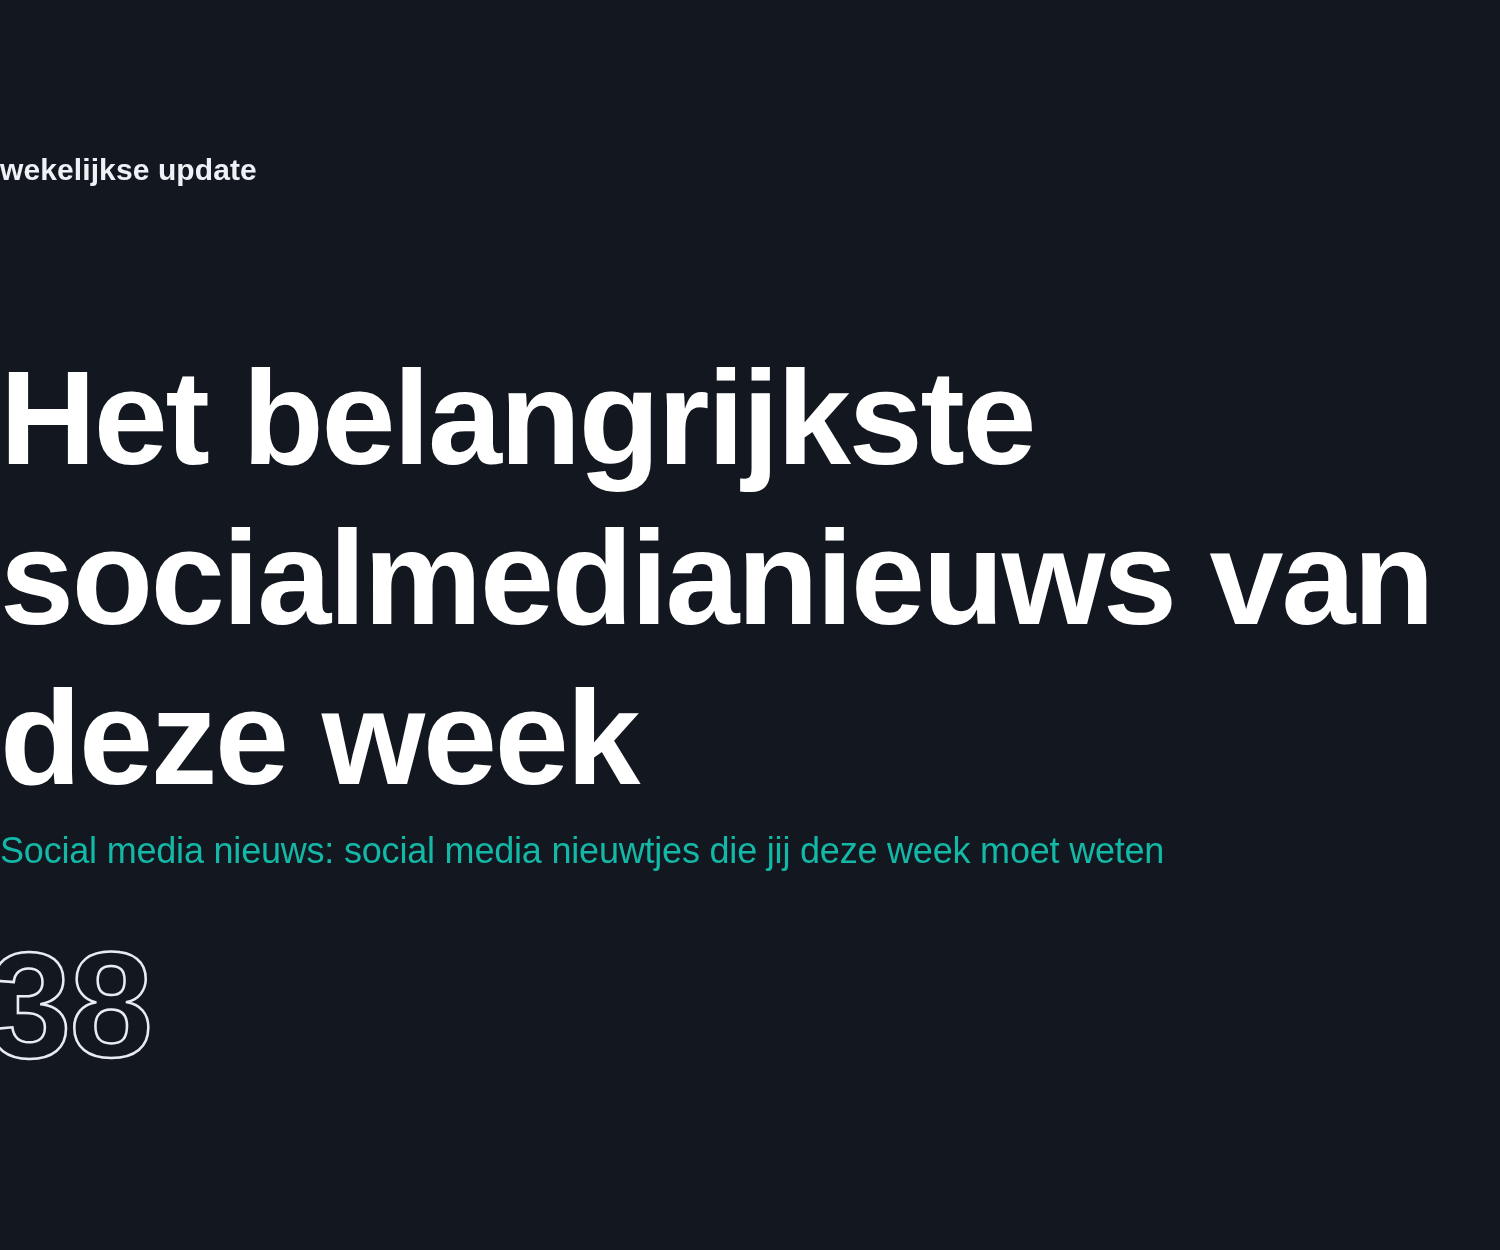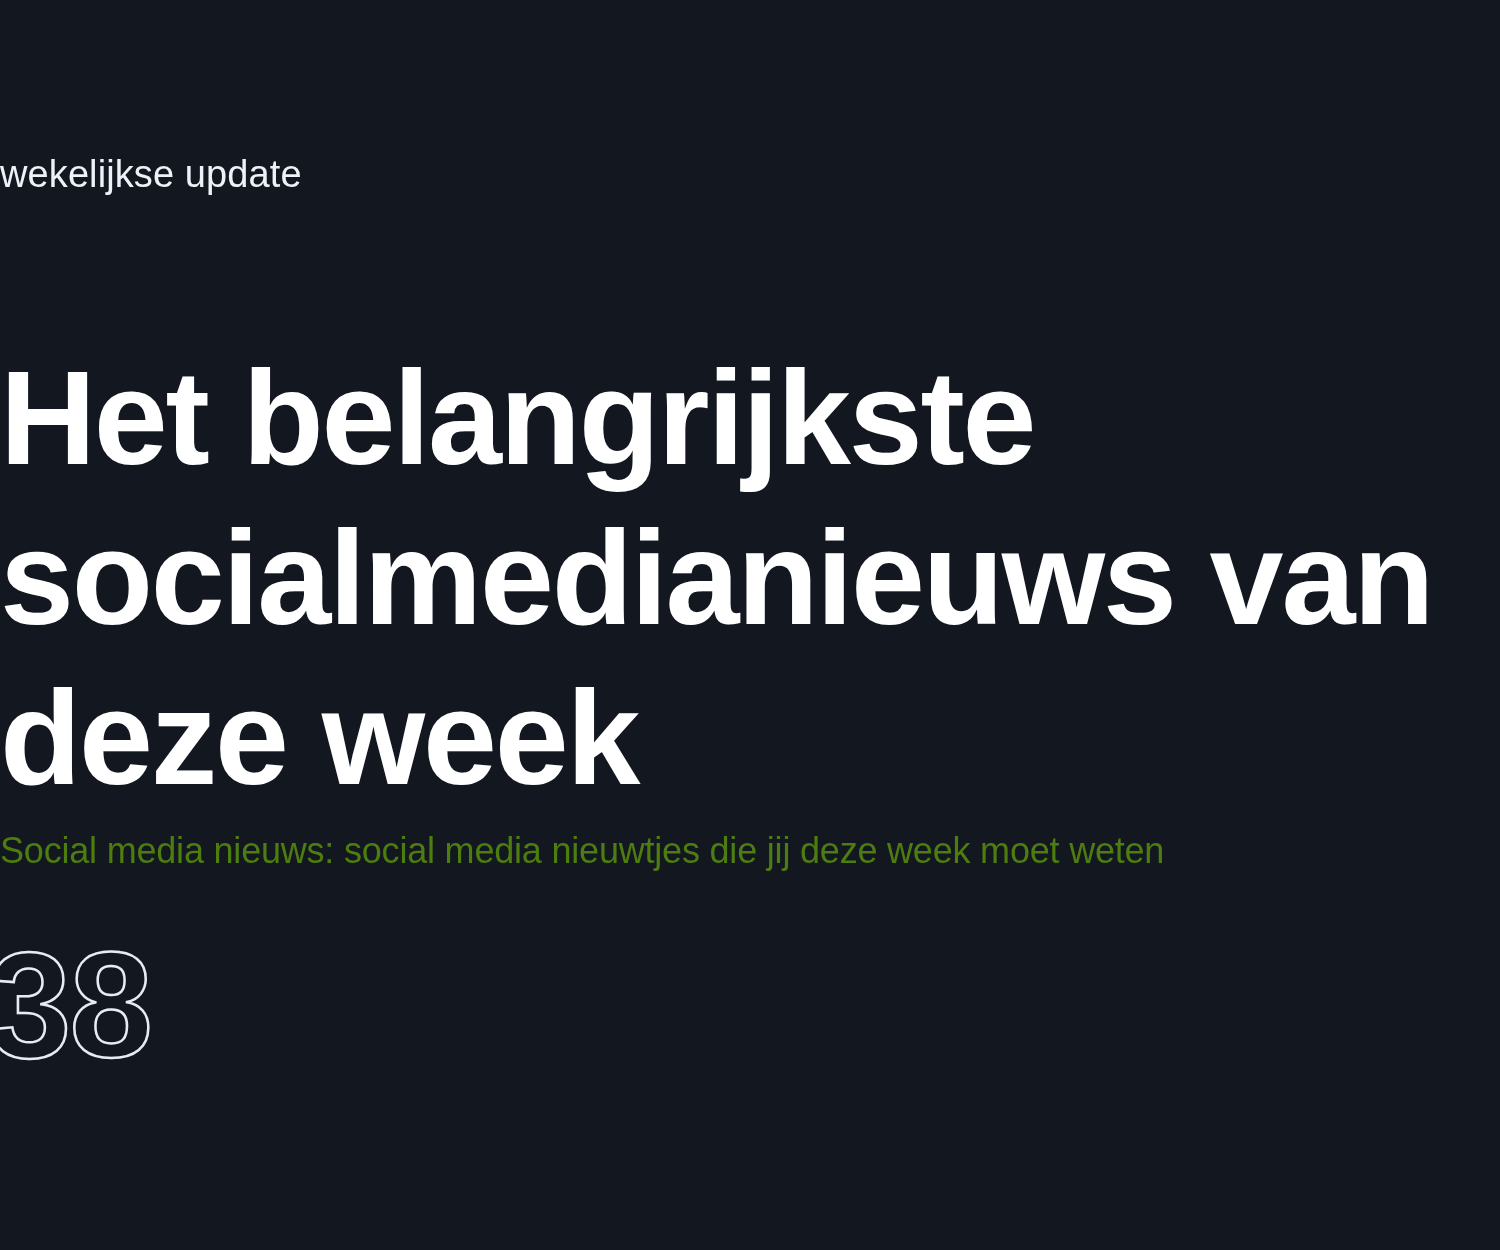--- a/index.html
+++ b/index.html
@@ -23,23 +23,23 @@
     left: -62px;
     width: 1562px;
     height: 1250px;
     background: #121720;
   }
 
   .eyebrow {
     position: absolute;
     left: 62px;
     top: 152px;
-    font-size: 38px;
+    font-size: 30px;
     line-height: 1.2;
-    font-weight: 400;
+    font-weight: 700;
     letter-spacing: 0.1px;
     color: #eef1f5;
     white-space: nowrap;
   }
 
   .headline {
     position: absolute;
     left: 62px;
     top: 338px;
     width: 1560px;
@@ -57,21 +57,21 @@
   }
 
   .subtitle {
     position: absolute;
     left: 62px;
     top: 828px;
     font-size: 36px;
     line-height: 1.25;
     font-weight: 400;
     letter-spacing: -0.2px;
-    color: #4d7c0f;
+    color: #14b8a6;
     white-space: nowrap;
   }
 
   .issue-number {
     position: absolute;
     left: 50px;
     top: 930px;
     font-size: 150px;
     line-height: 150px;
     font-weight: 700;

